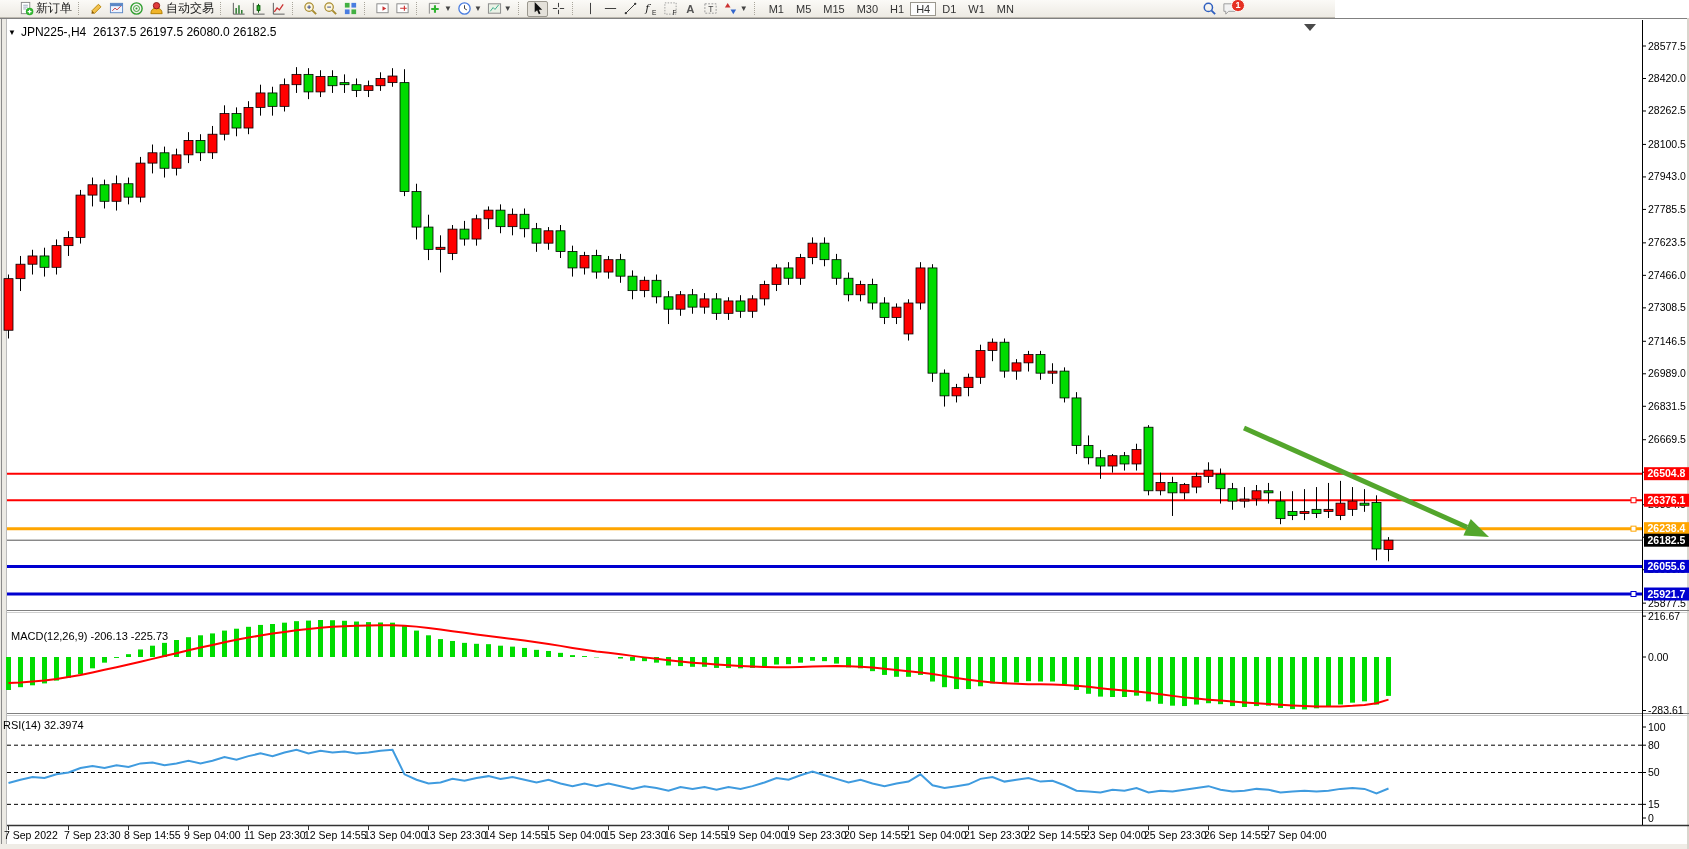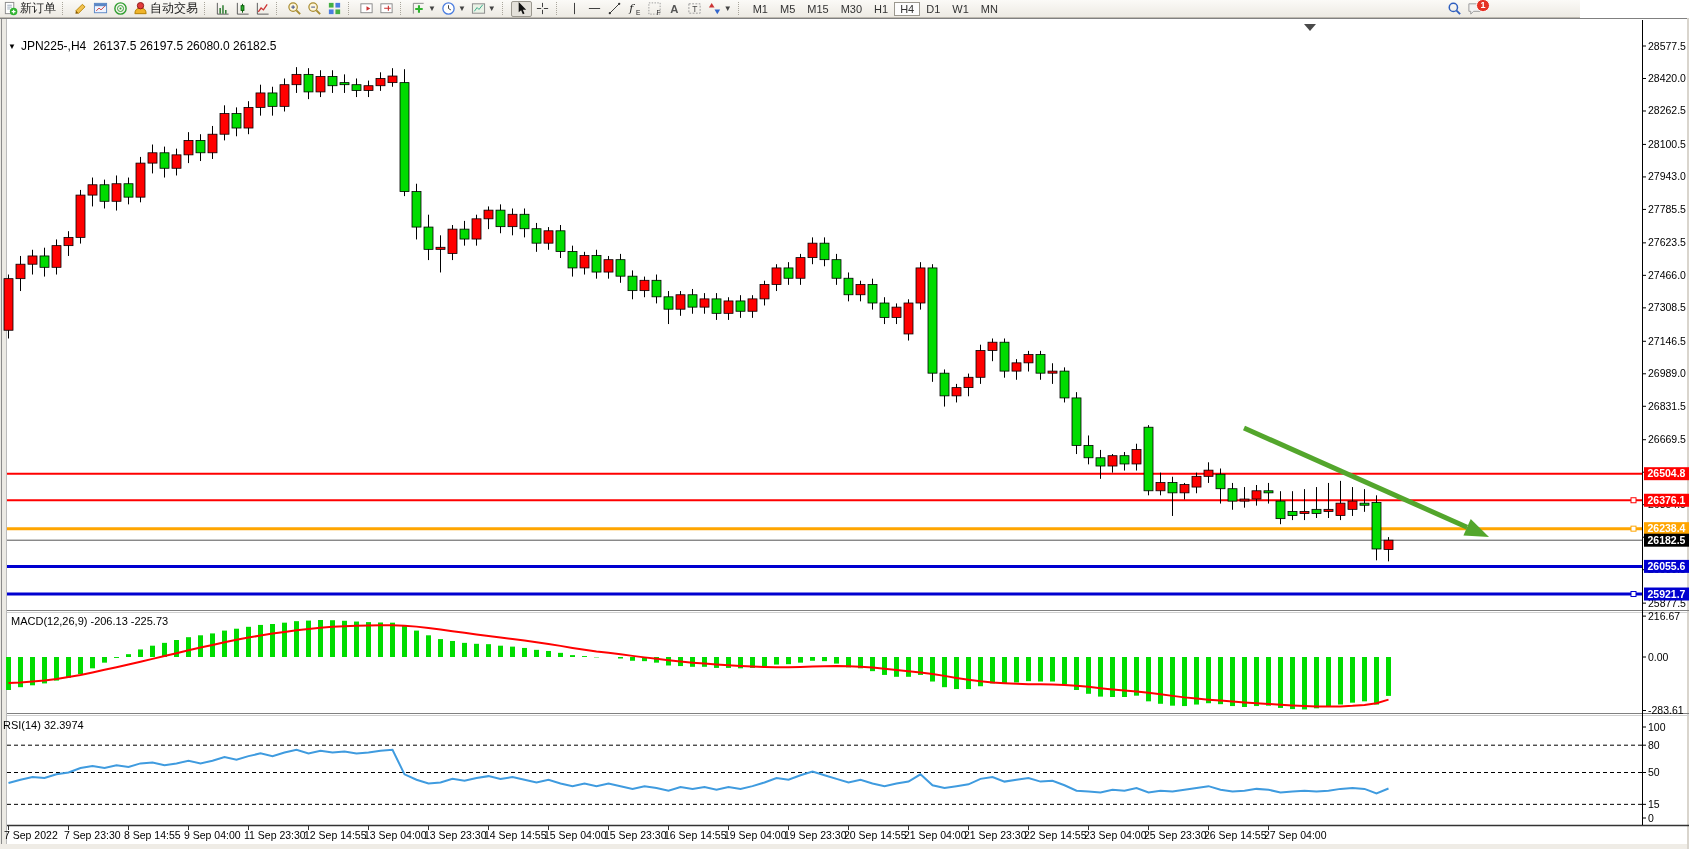--- a/index.html
+++ b/index.html
@@ -1,36 +1,36 @@
 <!DOCTYPE html>
 <html><head>
 <meta charset="utf-8">
 <style>
   html,body{margin:0;padding:0}
   body{width:1689px;height:849px;position:relative;font-family:"Liberation Sans",sans-serif;background:#fff;overflow:hidden}
-  #toolbar{position:absolute;top:0;left:0;width:1580px;height:18px;background:linear-gradient(#fbfaf7,#edeae3);border-bottom:1px solid #bdb9b0;display:flex;align-items:center;gap:1px;padding-left:1px;box-sizing:border-box}
+  #toolbar{position:absolute;top:0;left:0;width:1335px;height:18px;background:linear-gradient(#fbfaf7,#edeae3);border-bottom:1px solid #bdb9b0;display:flex;align-items:center;gap:1px;padding-left:17px;box-sizing:border-box}
   .tbtn{height:16px;min-width:19px;display:flex;align-items:center;justify-content:center;gap:2px;padding:0 2px;box-sizing:border-box}
   .tbtn svg{width:15px;height:15px;display:block}
   .tbtn.pressed{background:#e4e1da;border:1px solid #9b988f;border-radius:2px}
   .tlabel{font-size:12px;color:#1a1a1a;white-space:nowrap}
   .caret{font-size:8px;color:#444;line-height:1}
   .grip{width:4px;height:13px;border-left:1px dotted #aaa69c;margin:0 3px}
   .tf{font-size:11px;color:#333;padding:1px 6px;white-space:nowrap}
   .tf.active{background:#fdfdfd;border:1px solid #9b988f;padding:0 5px}
   #tb-spacer{flex:1}
   #chat-btn{position:relative;margin-right:96px}
   #chat-badge{position:absolute;top:-2px;right:-6px;background:#e53023;color:#fff;border-radius:7px;font-size:9px;font-weight:bold;padding:0 3.5px;line-height:11px;border:1px solid #fff}
   #chart{position:absolute;top:18px;left:0;width:1689px;height:831px;background:#fff}
   #chart-svg{position:absolute;top:0;left:0}
   #chart-svg text{font-family:"Liberation Sans",sans-serif;font-size:10.5px;fill:#000}
   #chart-svg text.tagt{font-size:10.5px;font-weight:bold;fill:#fff}
   .overlay{position:absolute;font-size:11px;color:#000;white-space:nowrap;z-index:3}
-  #title{left:8px;top:21px;font-size:12px}
+  #title{left:8px;top:7px;font-size:12px}
   #title .tri{font-size:8px;vertical-align:1px;margin-right:5px}
-  #macd-label{left:11px;top:597px}
+  #macd-label{left:11px;top:612px}
   #rsi-label{left:3px;top:701px}
 </style>
 </head>
 <body>
 
 <div id="toolbar">
   <div class="tbtn">
     <svg viewBox="0 0 16 16">
         <rect x="2.5" y="1.5" width="9" height="12" fill="#fff" stroke="#8a8a8a"></rect>
         <path d="M4.5 4.5h5M4.5 6.5h5M4.5 8.5h3" stroke="#9aaabb" fill="none"></path>

